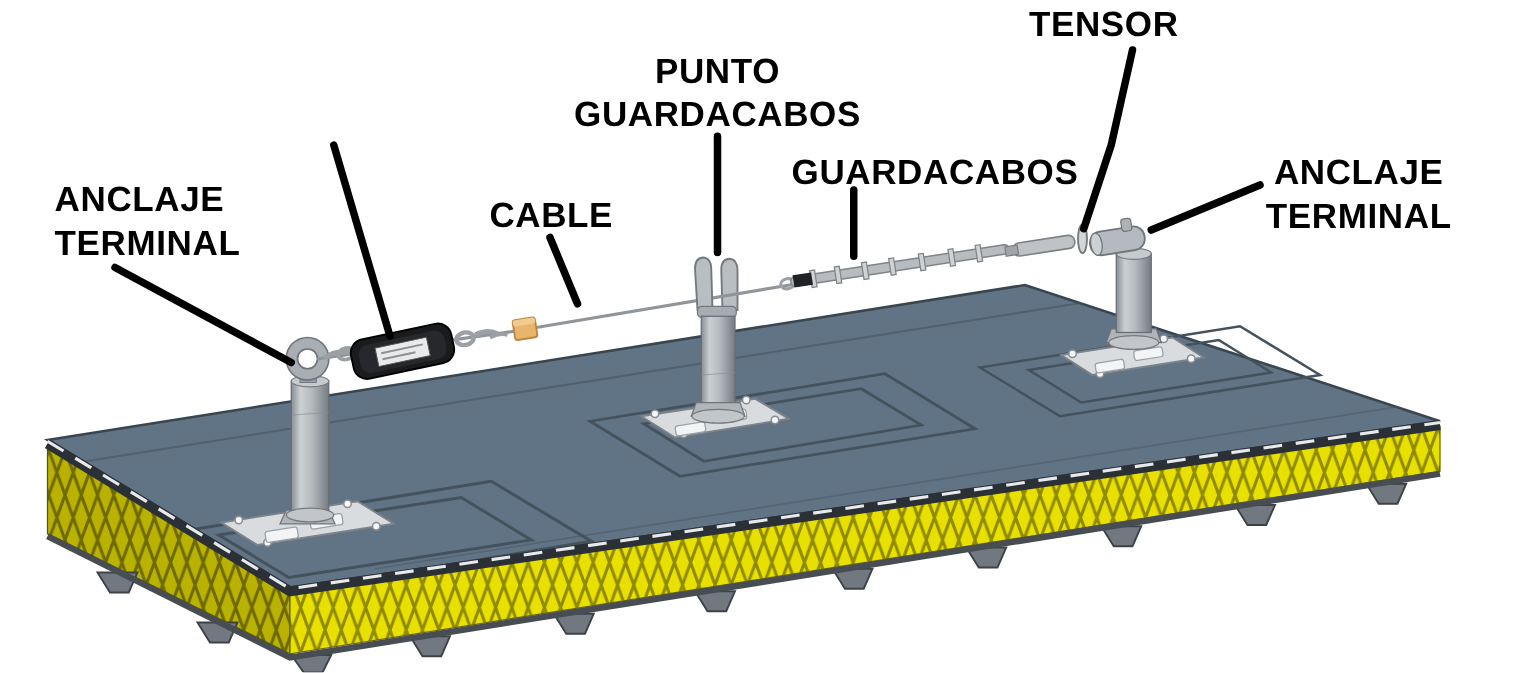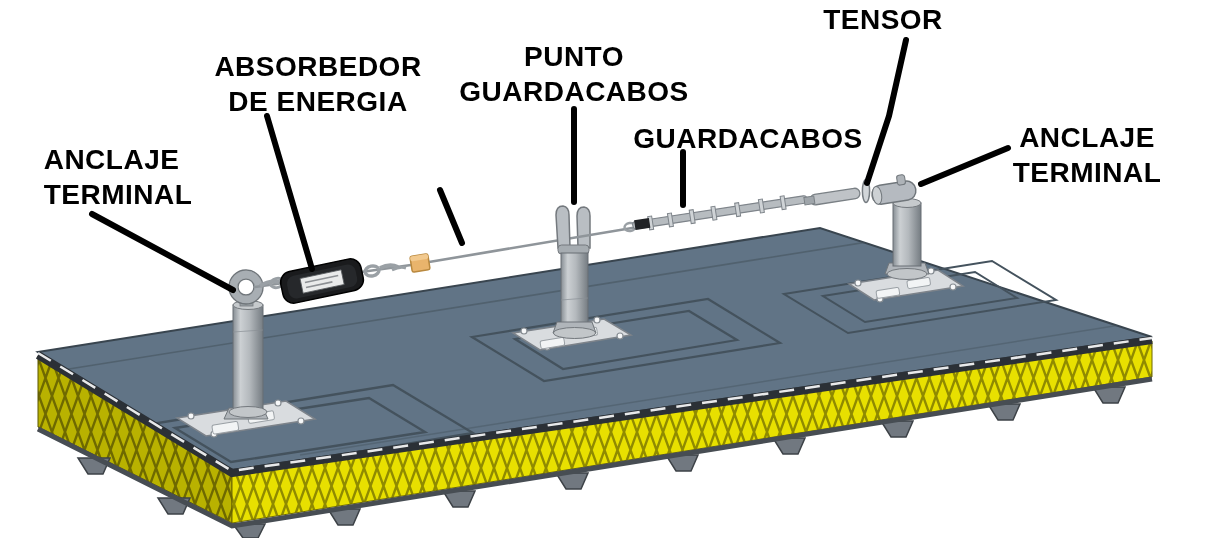--- a/index.html
+++ b/index.html
@@ -232,21 +232,20 @@
       <line x1="440" y1="190" x2="462" y2="243"></line>
       <line x1="574" y1="109" x2="574" y2="202"></line>
       <line x1="683" y1="152" x2="683" y2="205"></line>
       <polyline points="906,40 889,116 867,183"></polyline>
       <line x1="1008" y1="148" x2="921" y2="184"></line>
     </g>
   </svg>
 
   <div class="lbl lbl-anclaje-left">ANCLAJE
 TERMINAL</div>
-  <div class="lbl lbl-absorbedor">ABSORBEDOR
-DE ENERGIA</div>
+  <div class="lbl lbl-cable">CABLE</div>
   <div class="lbl lbl-punto">PUNTO
 GUARDACABOS</div>
   <div class="lbl lbl-tensor">TENSOR</div>
   <div class="lbl lbl-guardacabos">GUARDACABOS</div>
   <div class="lbl lbl-anclaje-right">ANCLAJE
 TERMINAL</div>
 </div>
 
 </body></html>

